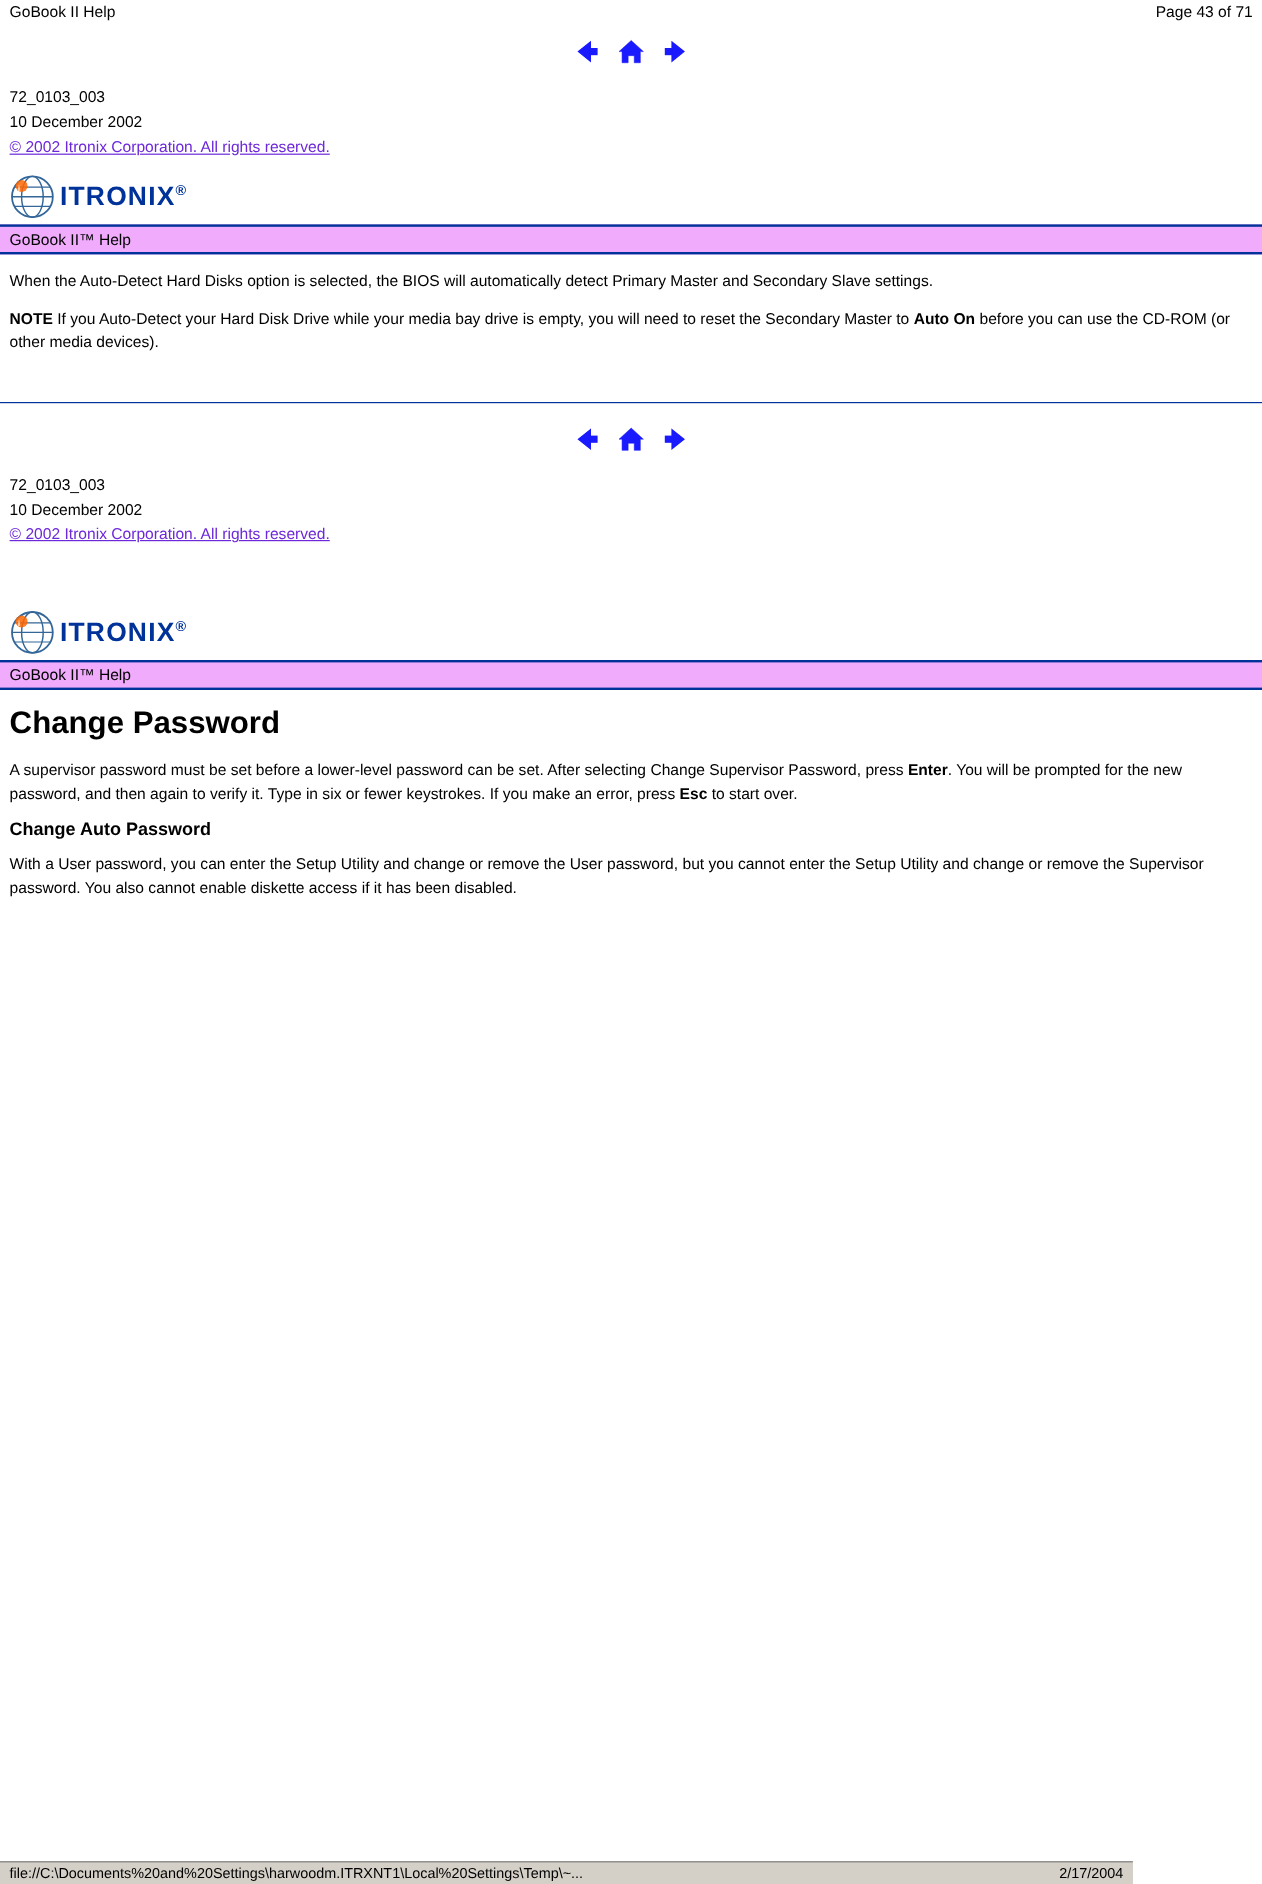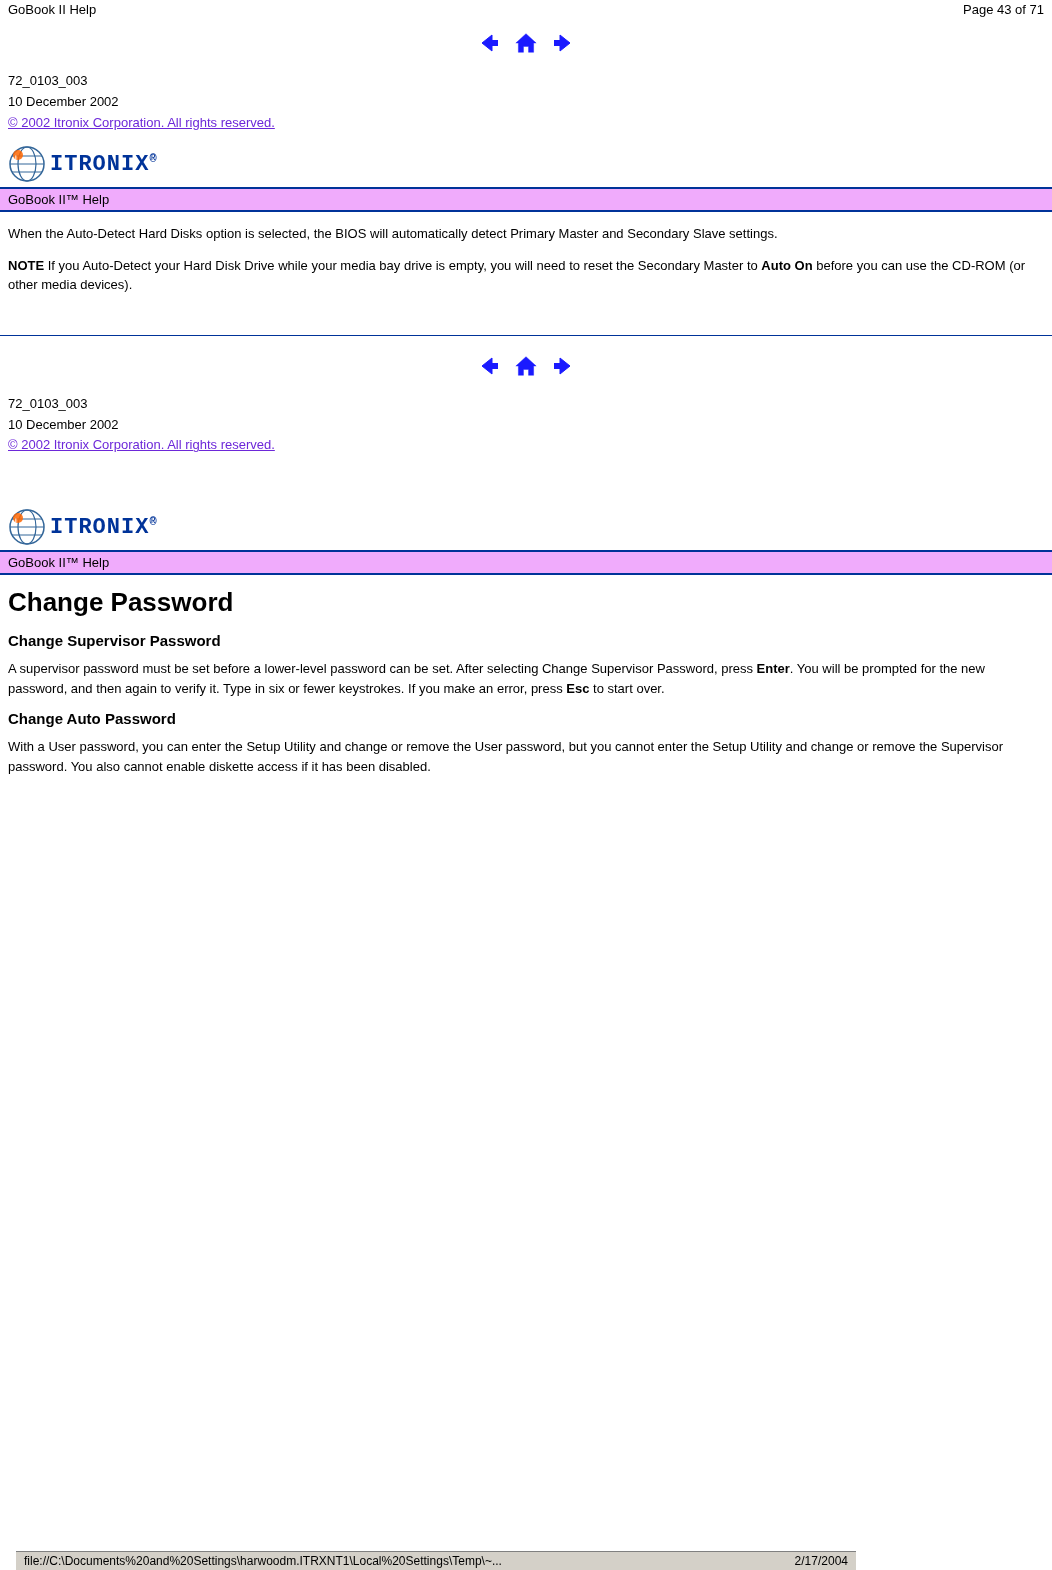--- a/index.html
+++ b/index.html
@@ -56,21 +56,21 @@
     }
     .logo-globe {
       width: 38px;
       height: 38px;
     }
     .logo-text {
       font-size: 22px;
       font-weight: bold;
       color: #003399;
       letter-spacing: 1px;
-      font-family: Liberation Mono, monospace;
+      font-family: Liberation Sans, sans-serif;
     }
     .section-title-bar {
       background: #f0abfc;
       border-top: 2px solid #003399;
       border-bottom: 2px solid #003399;
       padding: 3px 8px;
       font-size: 13px;
       color: #000;
     }
     .content-area {
@@ -100,22 +100,22 @@
       margin: 16px 0;
     }
     .sub-heading {
       font-size: 15px;
       font-weight: bold;
       margin-bottom: 10px;
     }
     .status-bar {
       position: fixed;
       bottom: 0;
-      left: 16px;
-      width: 840px;
+      left: 0;
+      width: 944px;
       background: #d4d0c8;
       border-top: 1px solid #808080;
       padding: 2px 8px;
       font-size: 11px;
       display: flex;
       justify-content: space-between;
     }
     .bottom-path {
       font-size: 12px;
       color: #000;
@@ -236,21 +236,20 @@
     </span>
   </div>
 </div>
 
 <div class="section-title-bar">
   <span>GoBook II™ Help</span>
 </div>
 
 <div class="content-area">
   <h1 class="page-heading">Change Password</h1>
-  <h2 class="sub-heading">Change Supervisor Password</h2>
   <p class="body-text">
     <span>A supervisor password must be set before a lower-level password can be set.  After selecting Change Supervisor Password, press </span><span class="bold-inline">Enter</span><span>.  You will be prompted for the new password, and then again to verify it.  Type in six or fewer keystrokes.  If you make an error, press </span><span class="bold-inline">Esc</span><span> to start over.</span>
   </p>
   <h2 class="sub-heading">Change Auto Password</h2>
   <p class="body-text">With a User password, you can enter the Setup Utility and change or remove the User password, but you cannot enter the Setup Utility and change or remove the Supervisor password.  You also cannot enable diskette access if it has been disabled.</p>
 </div>
 
 <div class="status-bar">
   <span class="bottom-path">file://C:\Documents%20and%20Settings\harwoodm.ITRXNT1\Local%20Settings\Temp\~...</span>
   <span class="bottom-path">2/17/2004</span>

